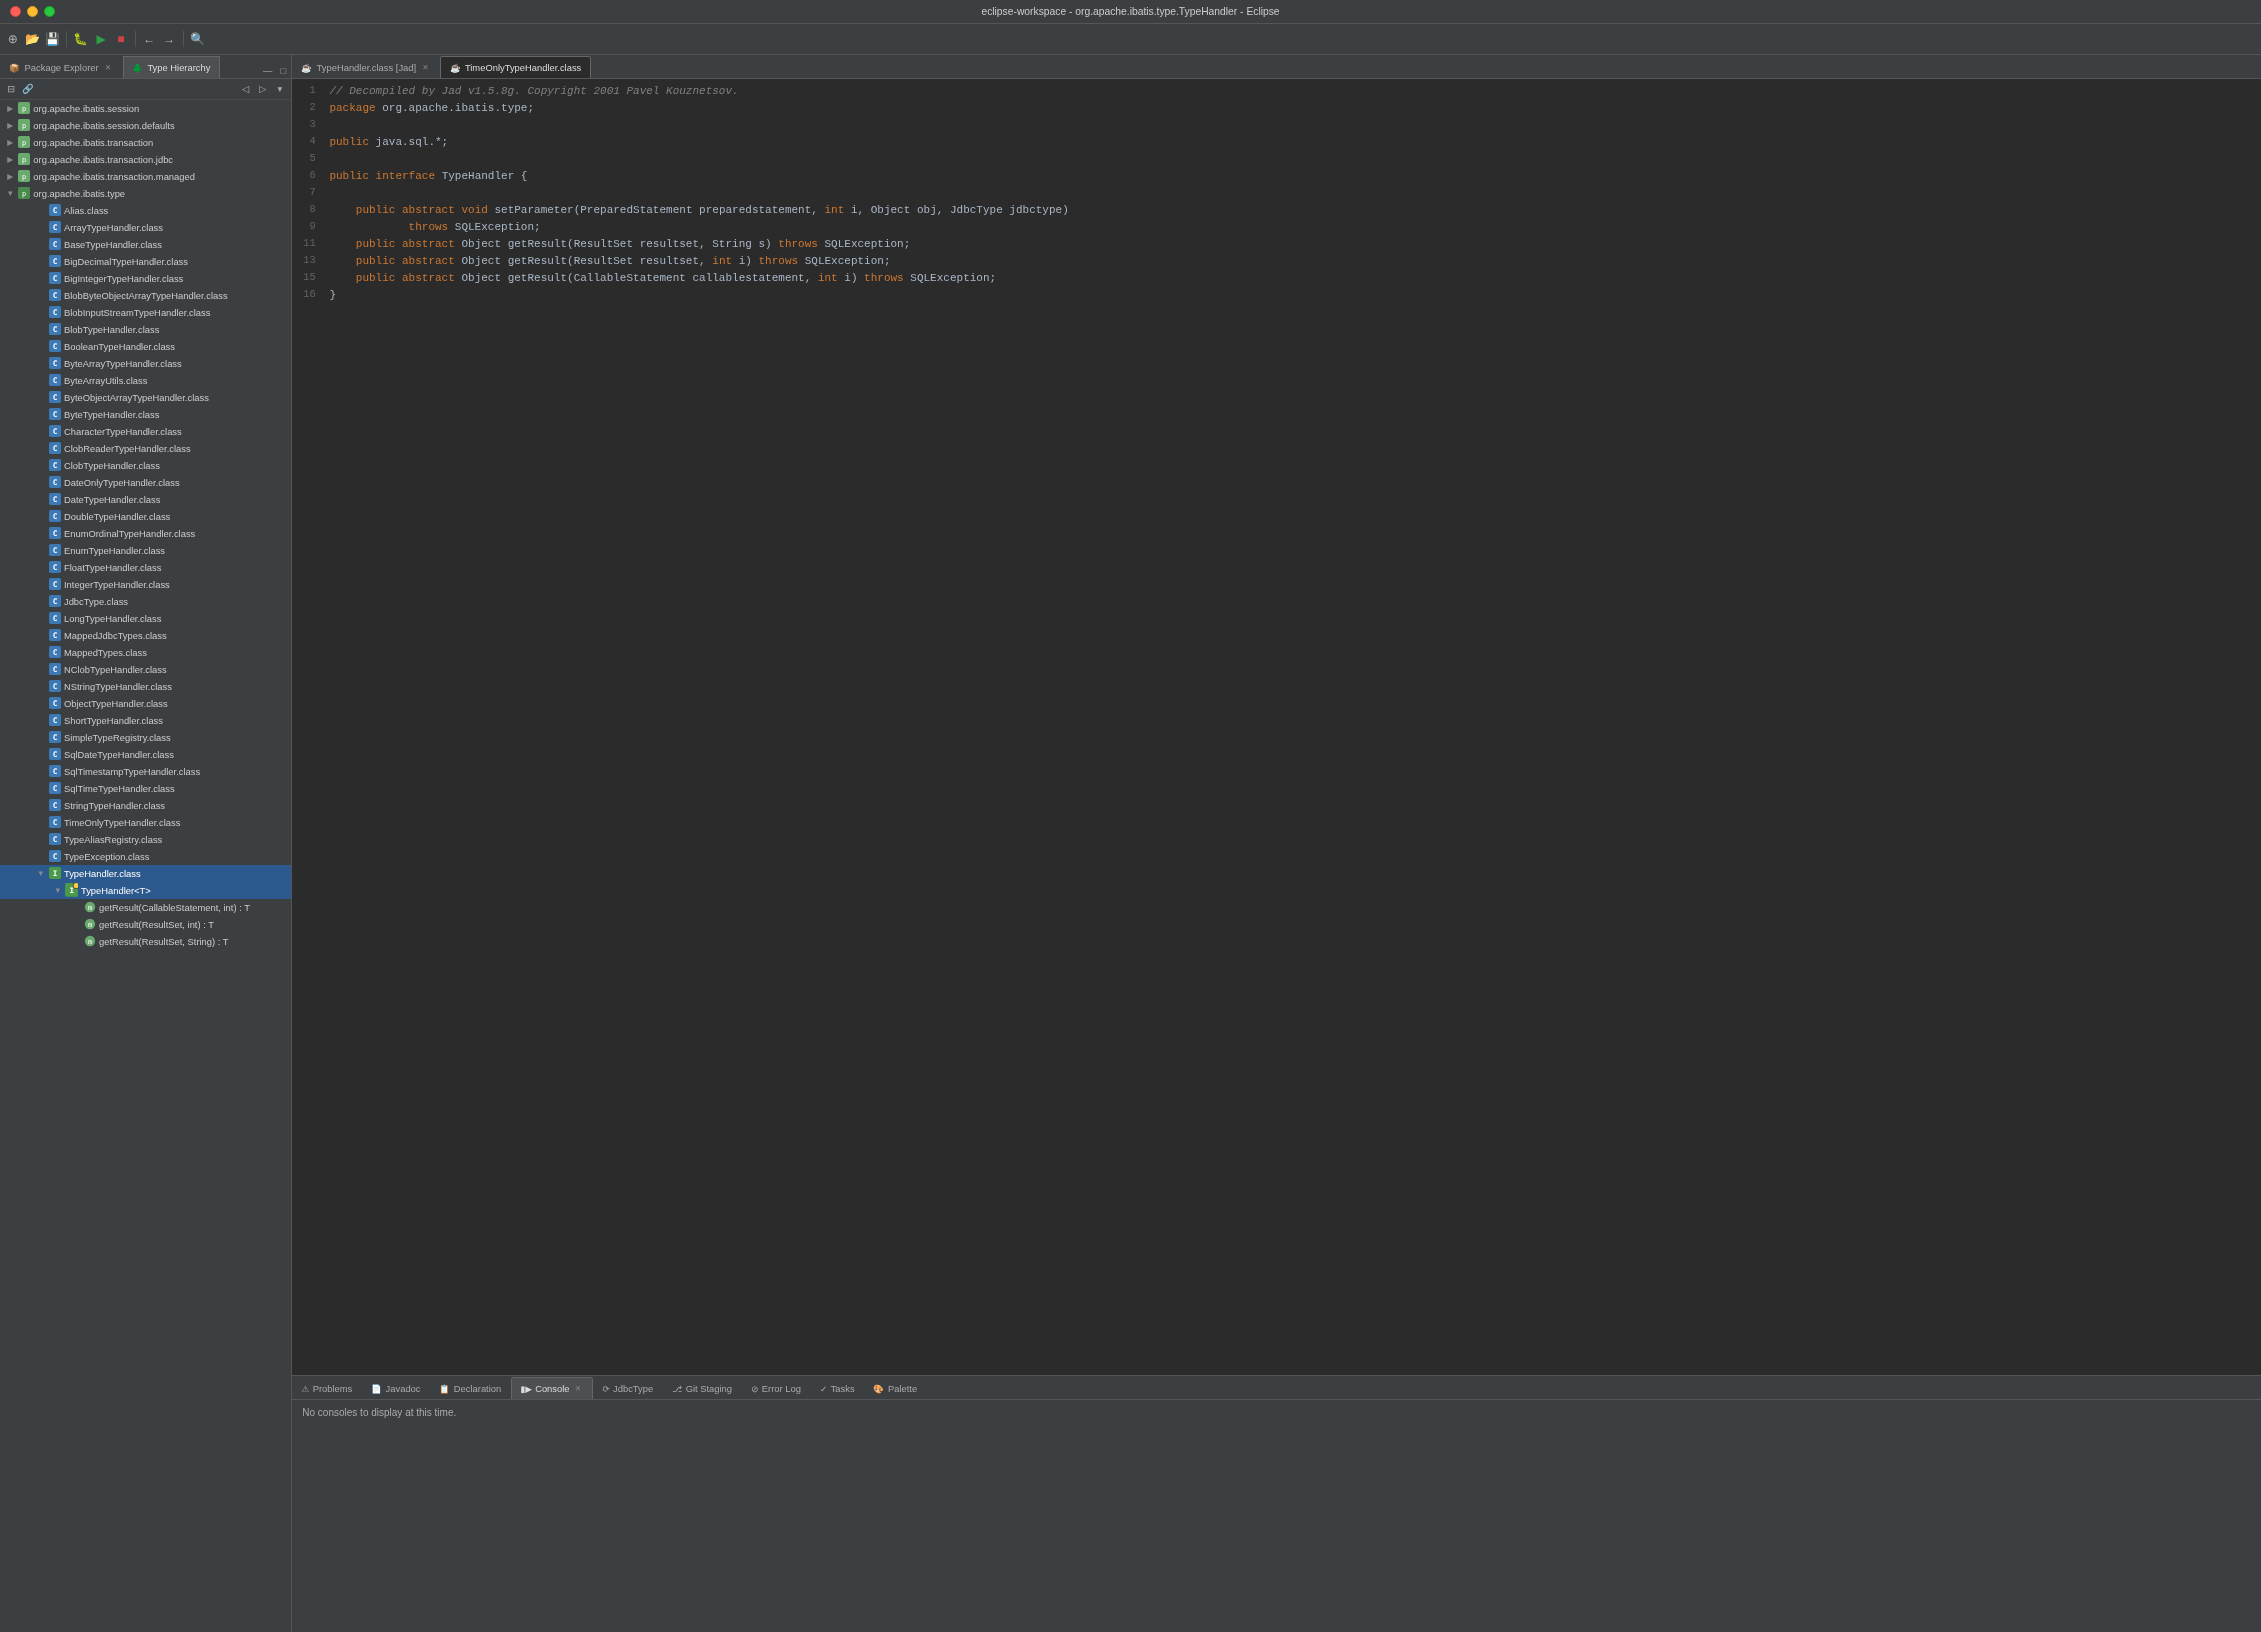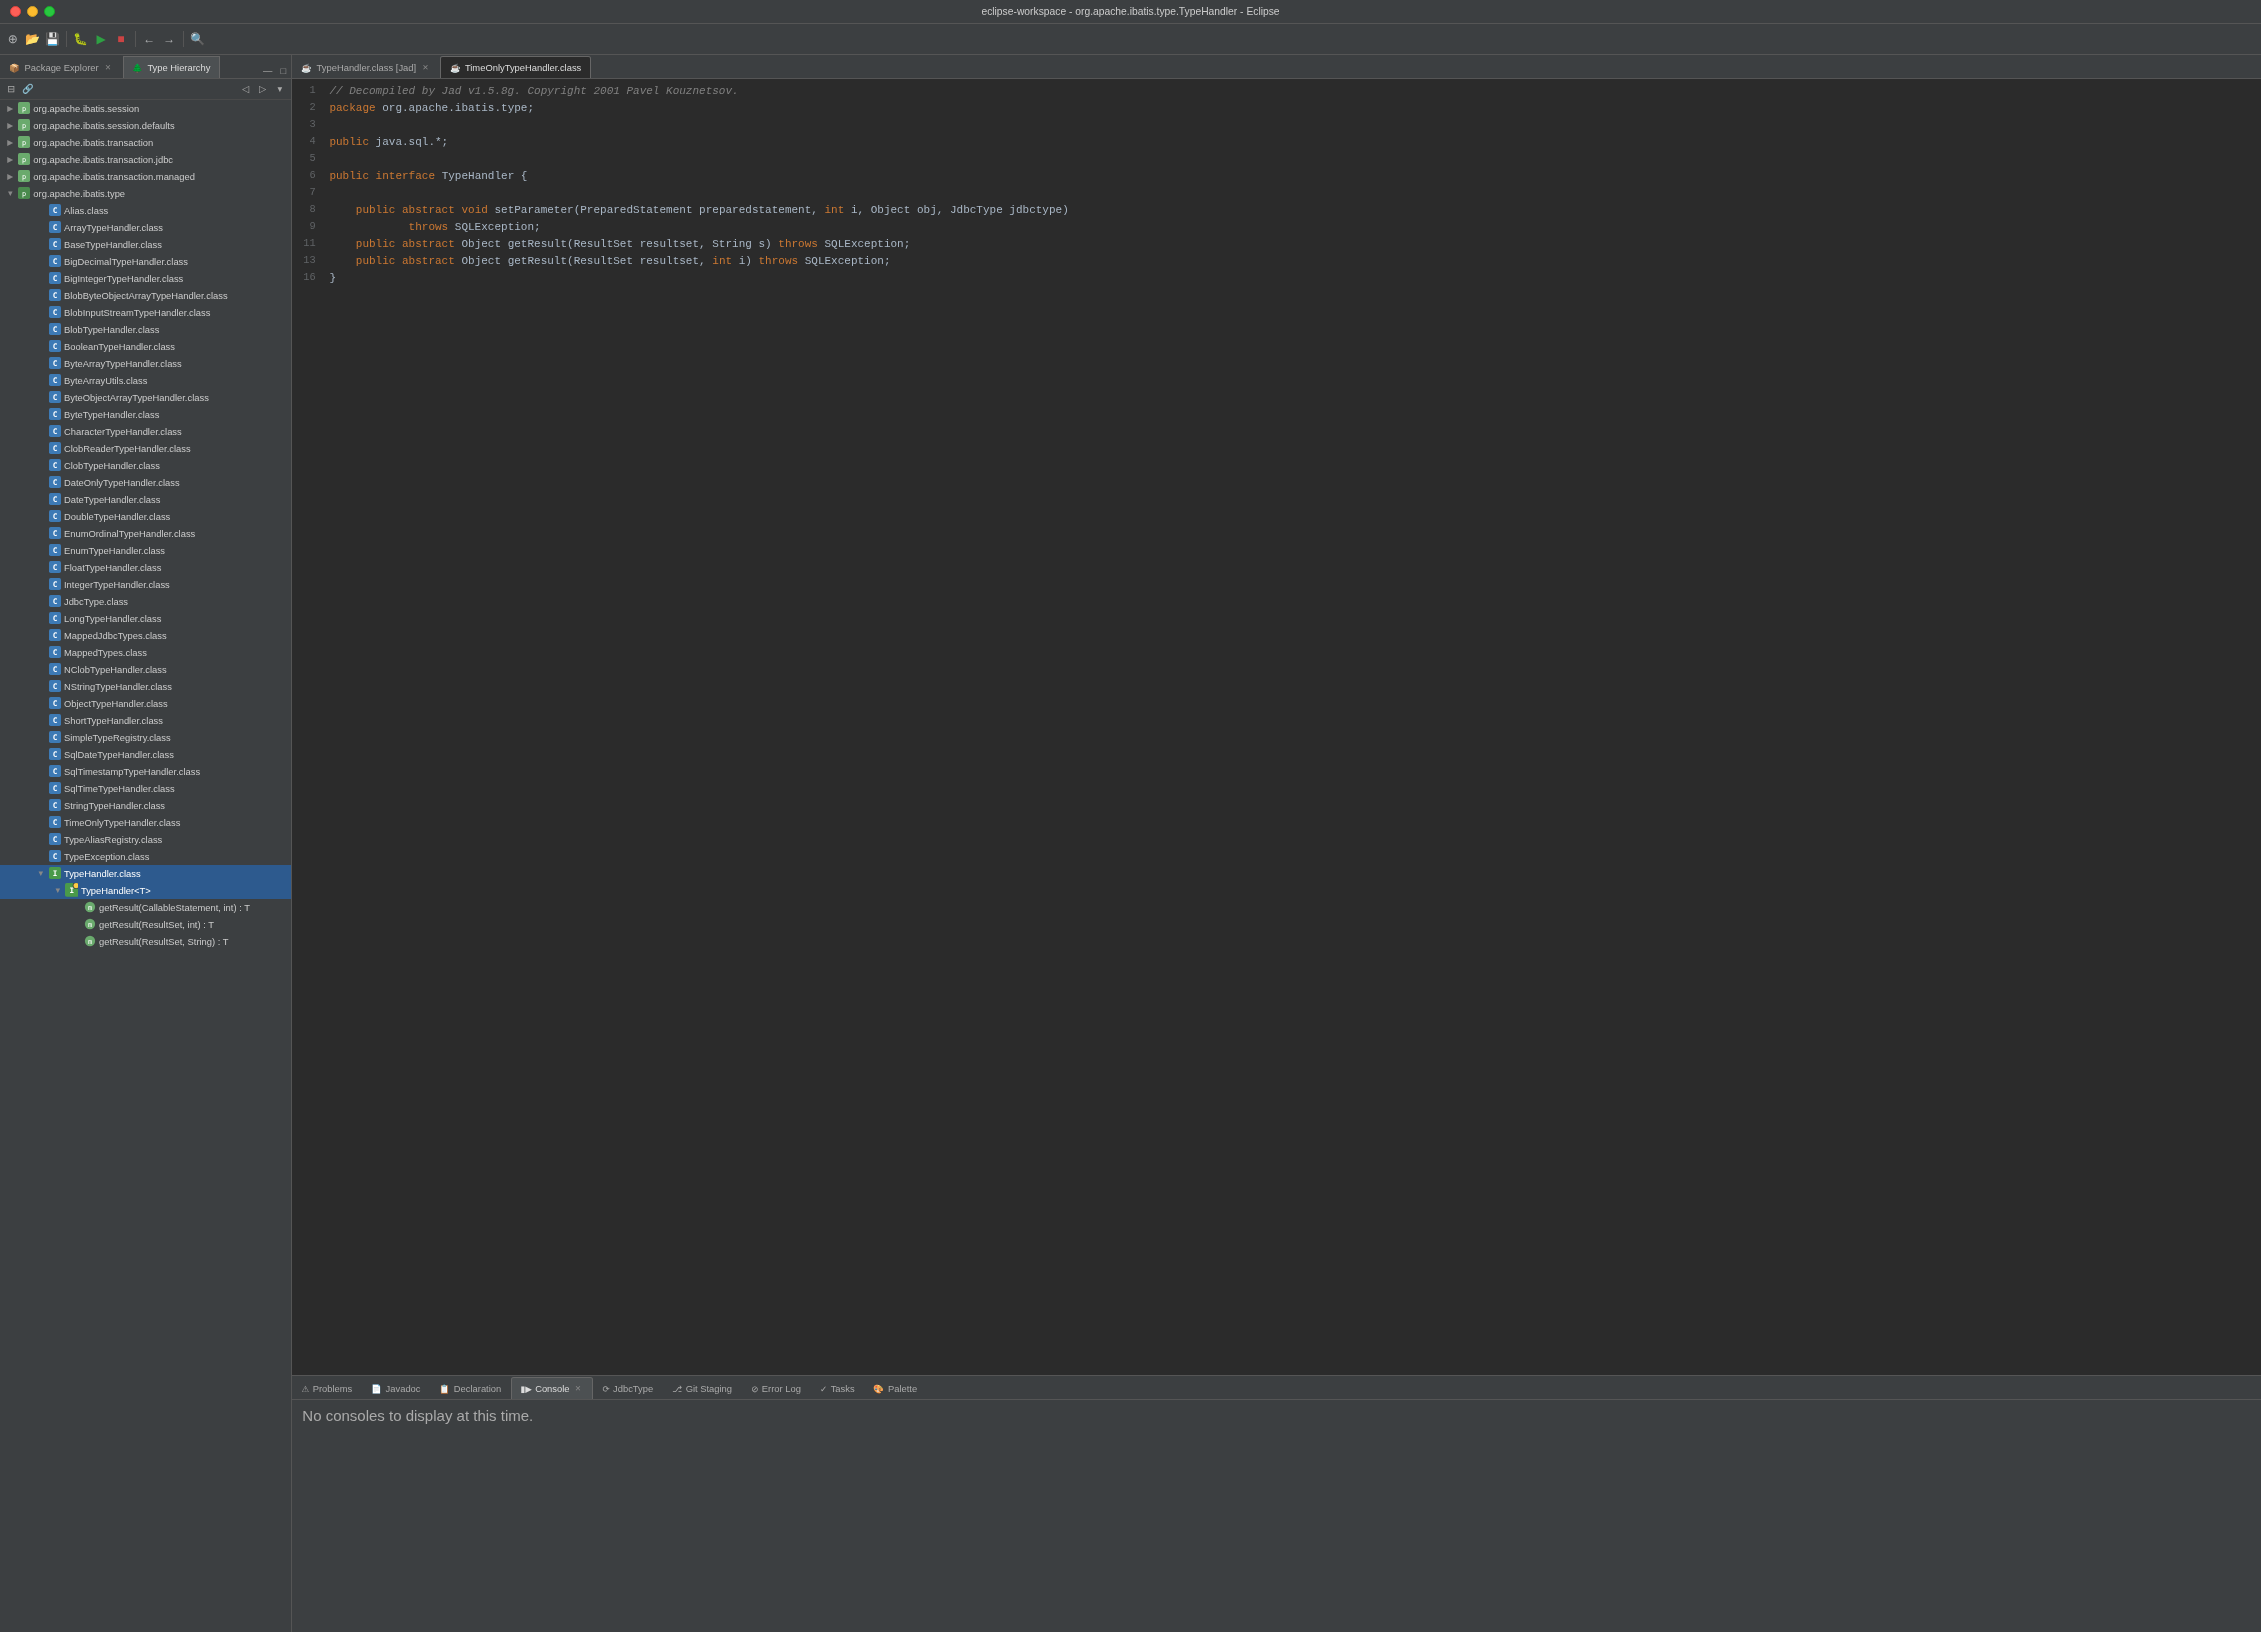--- a/index.html
+++ b/index.html
@@ -319,21 +319,21 @@
       color: #dddddd;
     }
     .bottom-tab-close {
       width: 10.3px; height: 10.3px;
       font-size: 7.7px; color: #888;
       display: flex; align-items: center; justify-content: center;
     }
     #bottom-content {
       flex: 1;
       padding: 6.9px 10.3px;
-      font-size: 15px;
+      font-size: 10px;
       color: #aaaaaa;
       overflow: auto;
     }
   </style>
 </head>
 <body>
 
 <div id="title-bar">
   <div id="window-controls">
     <span class="traffic-light tl-close"></span>
@@ -1016,20 +1016,24 @@
         </div>
         <div class="code-line">
           <span class="line-number">11</span>
           <span class="line-content"><span class="plain">    </span><span class="kw">public</span><span class="plain"> </span><span class="kw">abstract</span><span class="plain"> Object getResult(ResultSet resultset, String s) </span><span class="kw">throws</span><span class="plain"> SQLException;</span></span>
         </div>
         <div class="code-line">
           <span class="line-number">13</span>
           <span class="line-content"><span class="plain">    </span><span class="kw">public</span><span class="plain"> </span><span class="kw">abstract</span><span class="plain"> Object getResult(ResultSet resultset, </span><span class="kw">int</span><span class="plain"> i) </span><span class="kw">throws</span><span class="plain"> SQLException;</span></span>
         </div>
         <div class="code-line">
+          <span class="line-number">15</span>
+          <span class="line-content"><span class="plain">    </span><span class="kw">public</span><span class="plain"> </span><span class="kw">abstract</span><span class="plain"> Object getResult(CallableStatement callablestatement, </span><span class="kw">int</span><span class="plain"> i) </span><span class="kw">throws</span><span class="plain"> SQLException;</span></span>
+        </div>
+        <div class="code-line">
           <span class="line-number">16</span>
           <span class="line-content"><span class="plain">}</span></span>
         </div>
       </div>
 
       <div id="bottom-panel">
         <div id="bottom-tabs">
           <div class="bottom-tab">
             <span style="font-size:8.6px;">⚠</span>
             <span>Problems</span>

